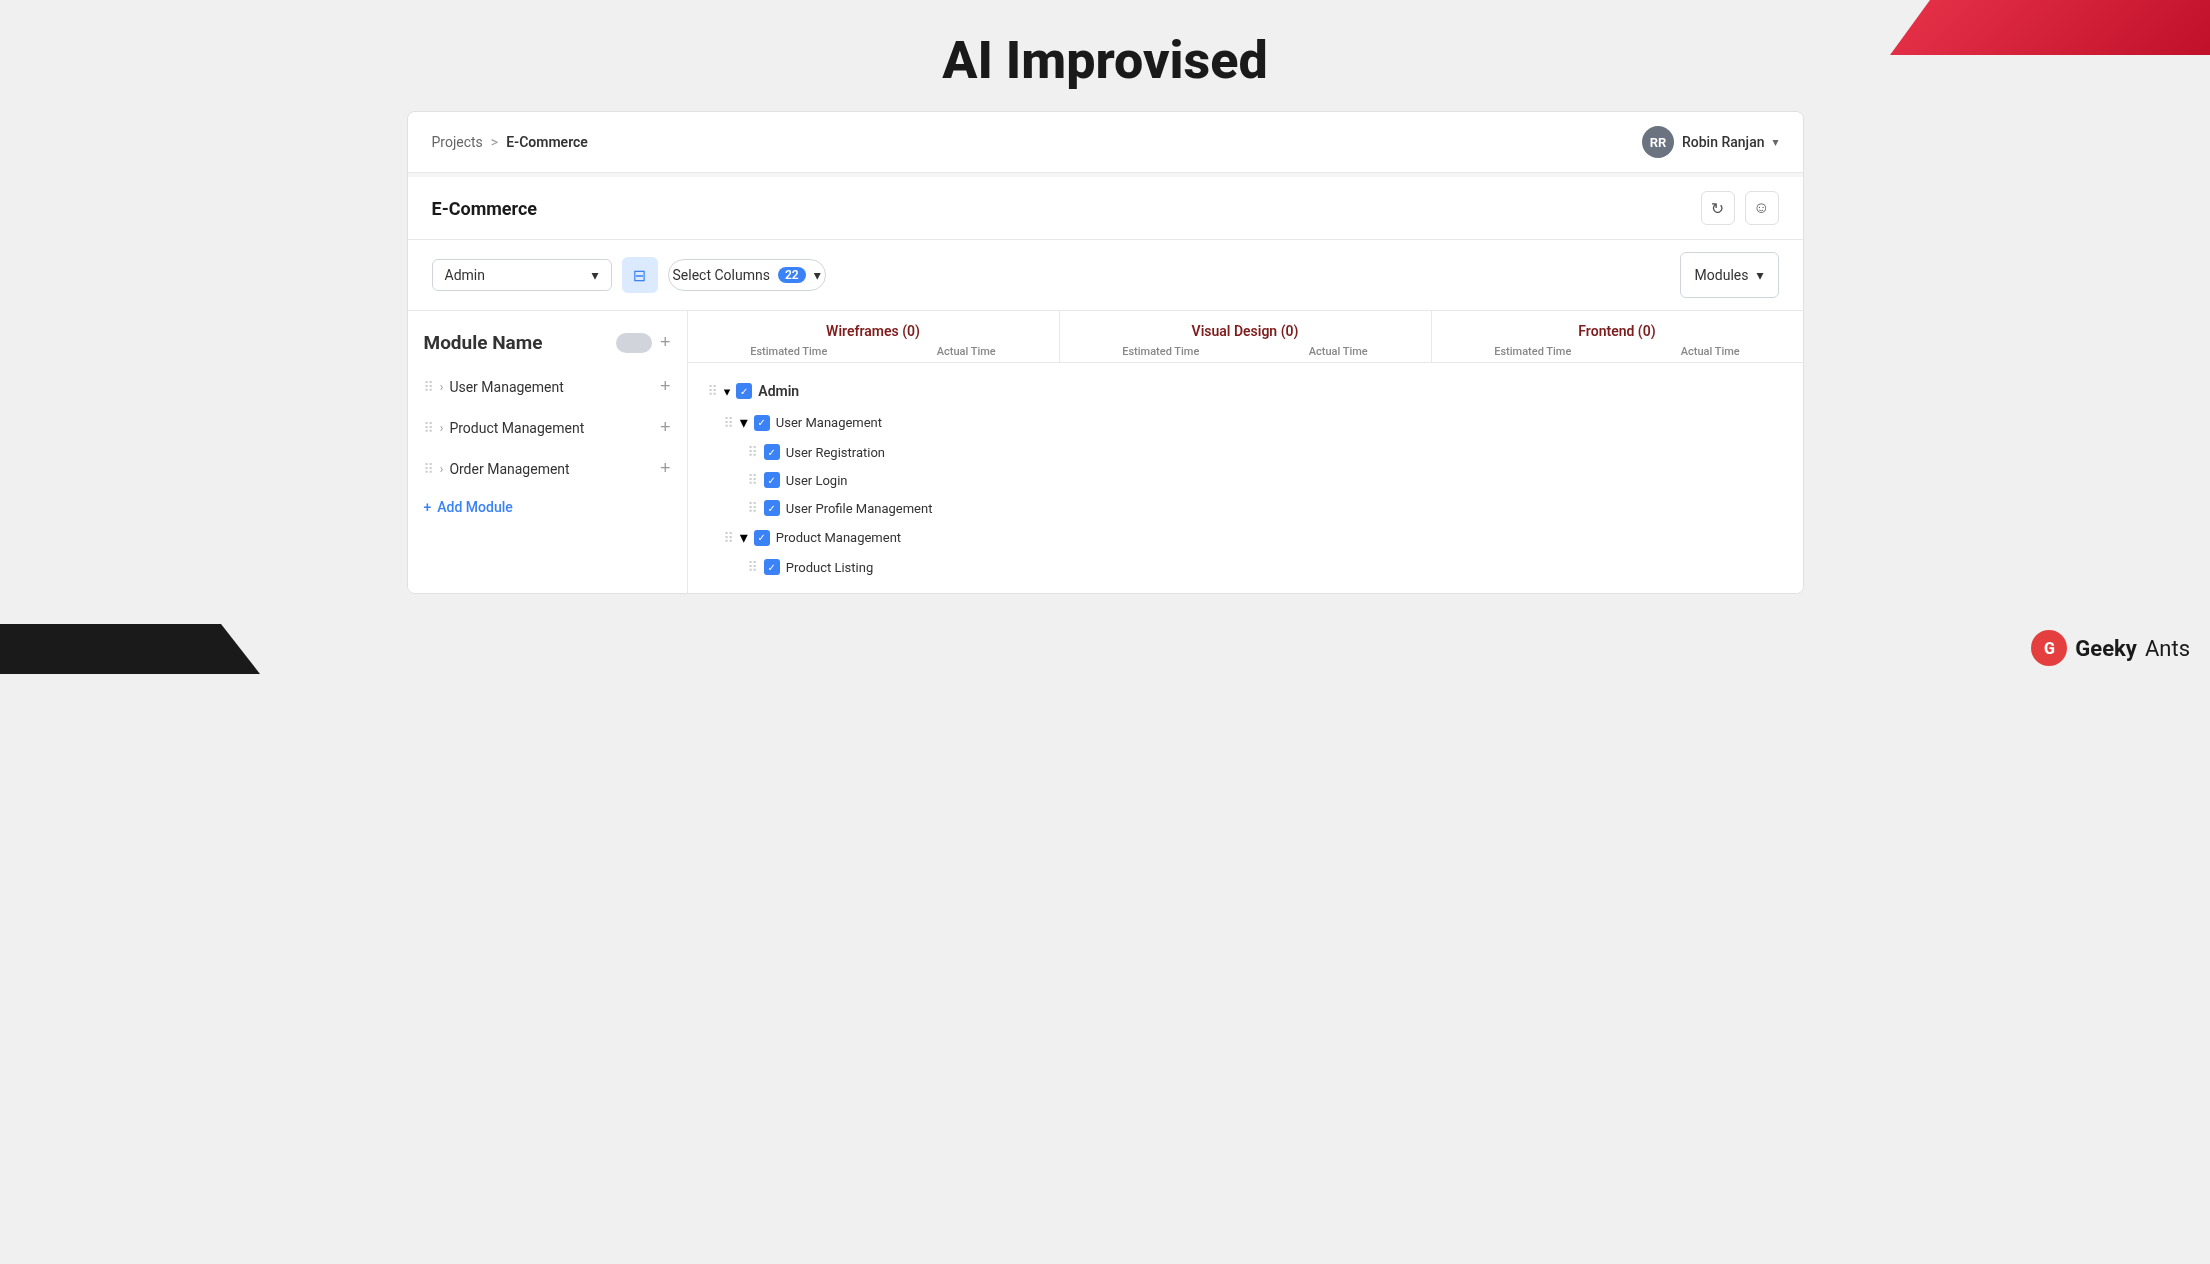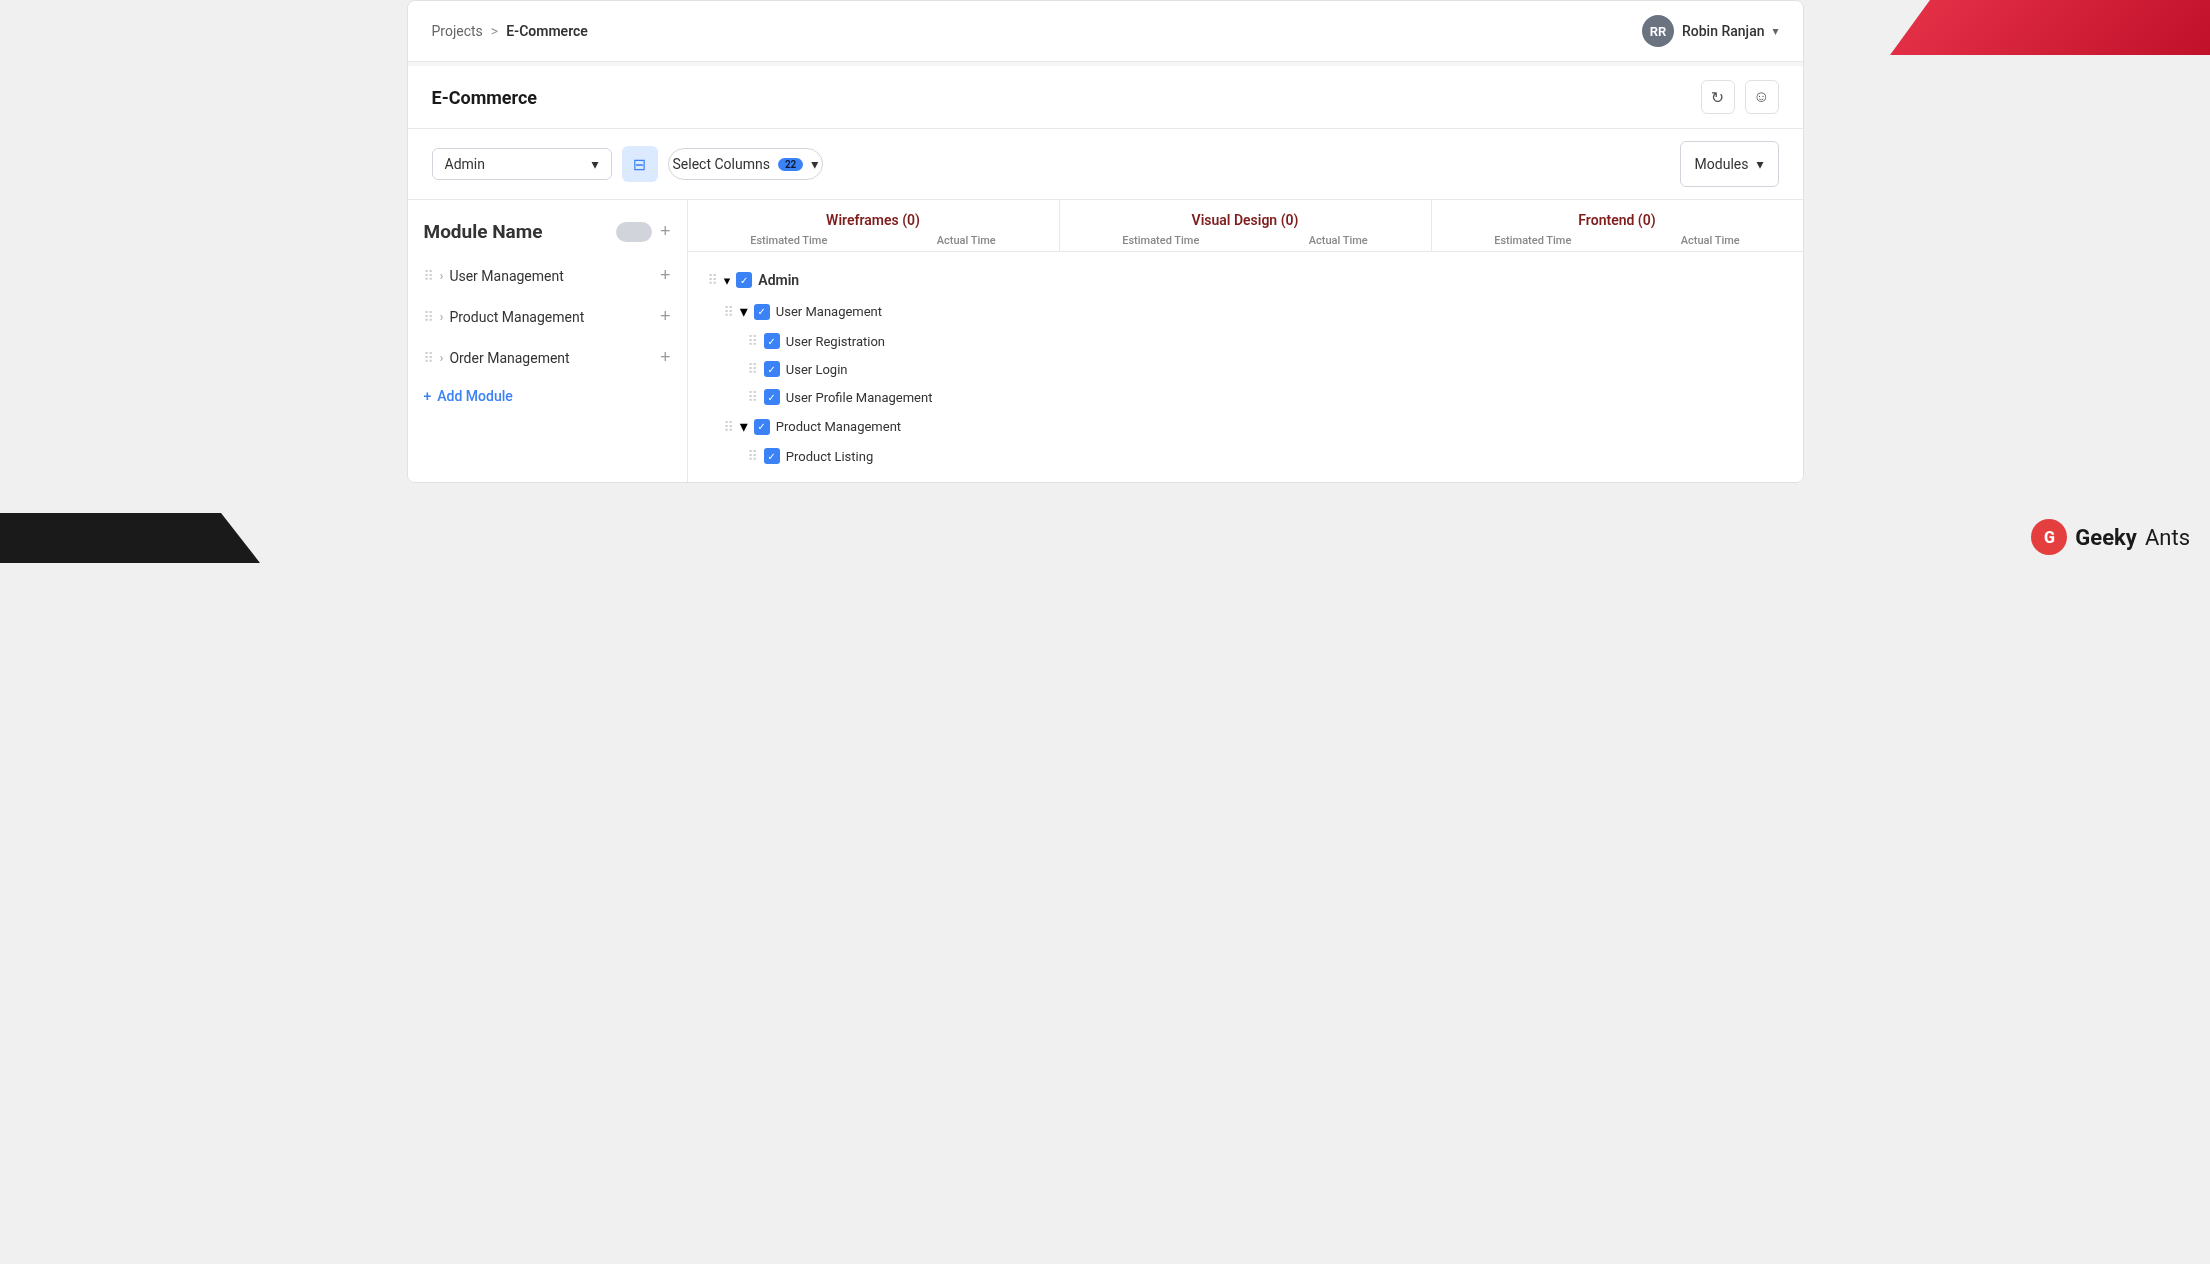--- a/index.html
+++ b/index.html
@@ -206,24 +206,24 @@
       padding: 7px 4px;
       font-size: 14px;
       color: #333;
       background: white;
       cursor: pointer;
       gap: 8px;
     }
 
     .badge {
       background: #3b82f6;
-      color: #0f172a;
+      color: #ffffff;
       border-radius: 10px;
       padding: 1px 7px;
-      font-size: 10px;
+      font-size: 12px;
       font-weight: 600;
     }
 
     .modules-btn {
       display: flex;
       align-items: center;
       border: 1px solid #d1d5db;
       border-radius: 6px;
       padding: 14px 14px;
       font-size: 14px;
@@ -447,20 +447,21 @@
       z-index: 20;
     }
   </style>
 </head>
 <body>
 
 <div class="wrapper">
 
   <div class="top-banner"></div>
 
+  <h1 class="main-title">AI Improvised</h1>
 
   <div class="app-container">
 
     <div class="app-header">
       <div class="breadcrumb">
         <span style="color:#666;cursor:pointer;">Projects</span>
         <span class="separator">&gt;</span>
         <span class="current">E-Commerce</span>
       </div>
       <div class="user-info">

